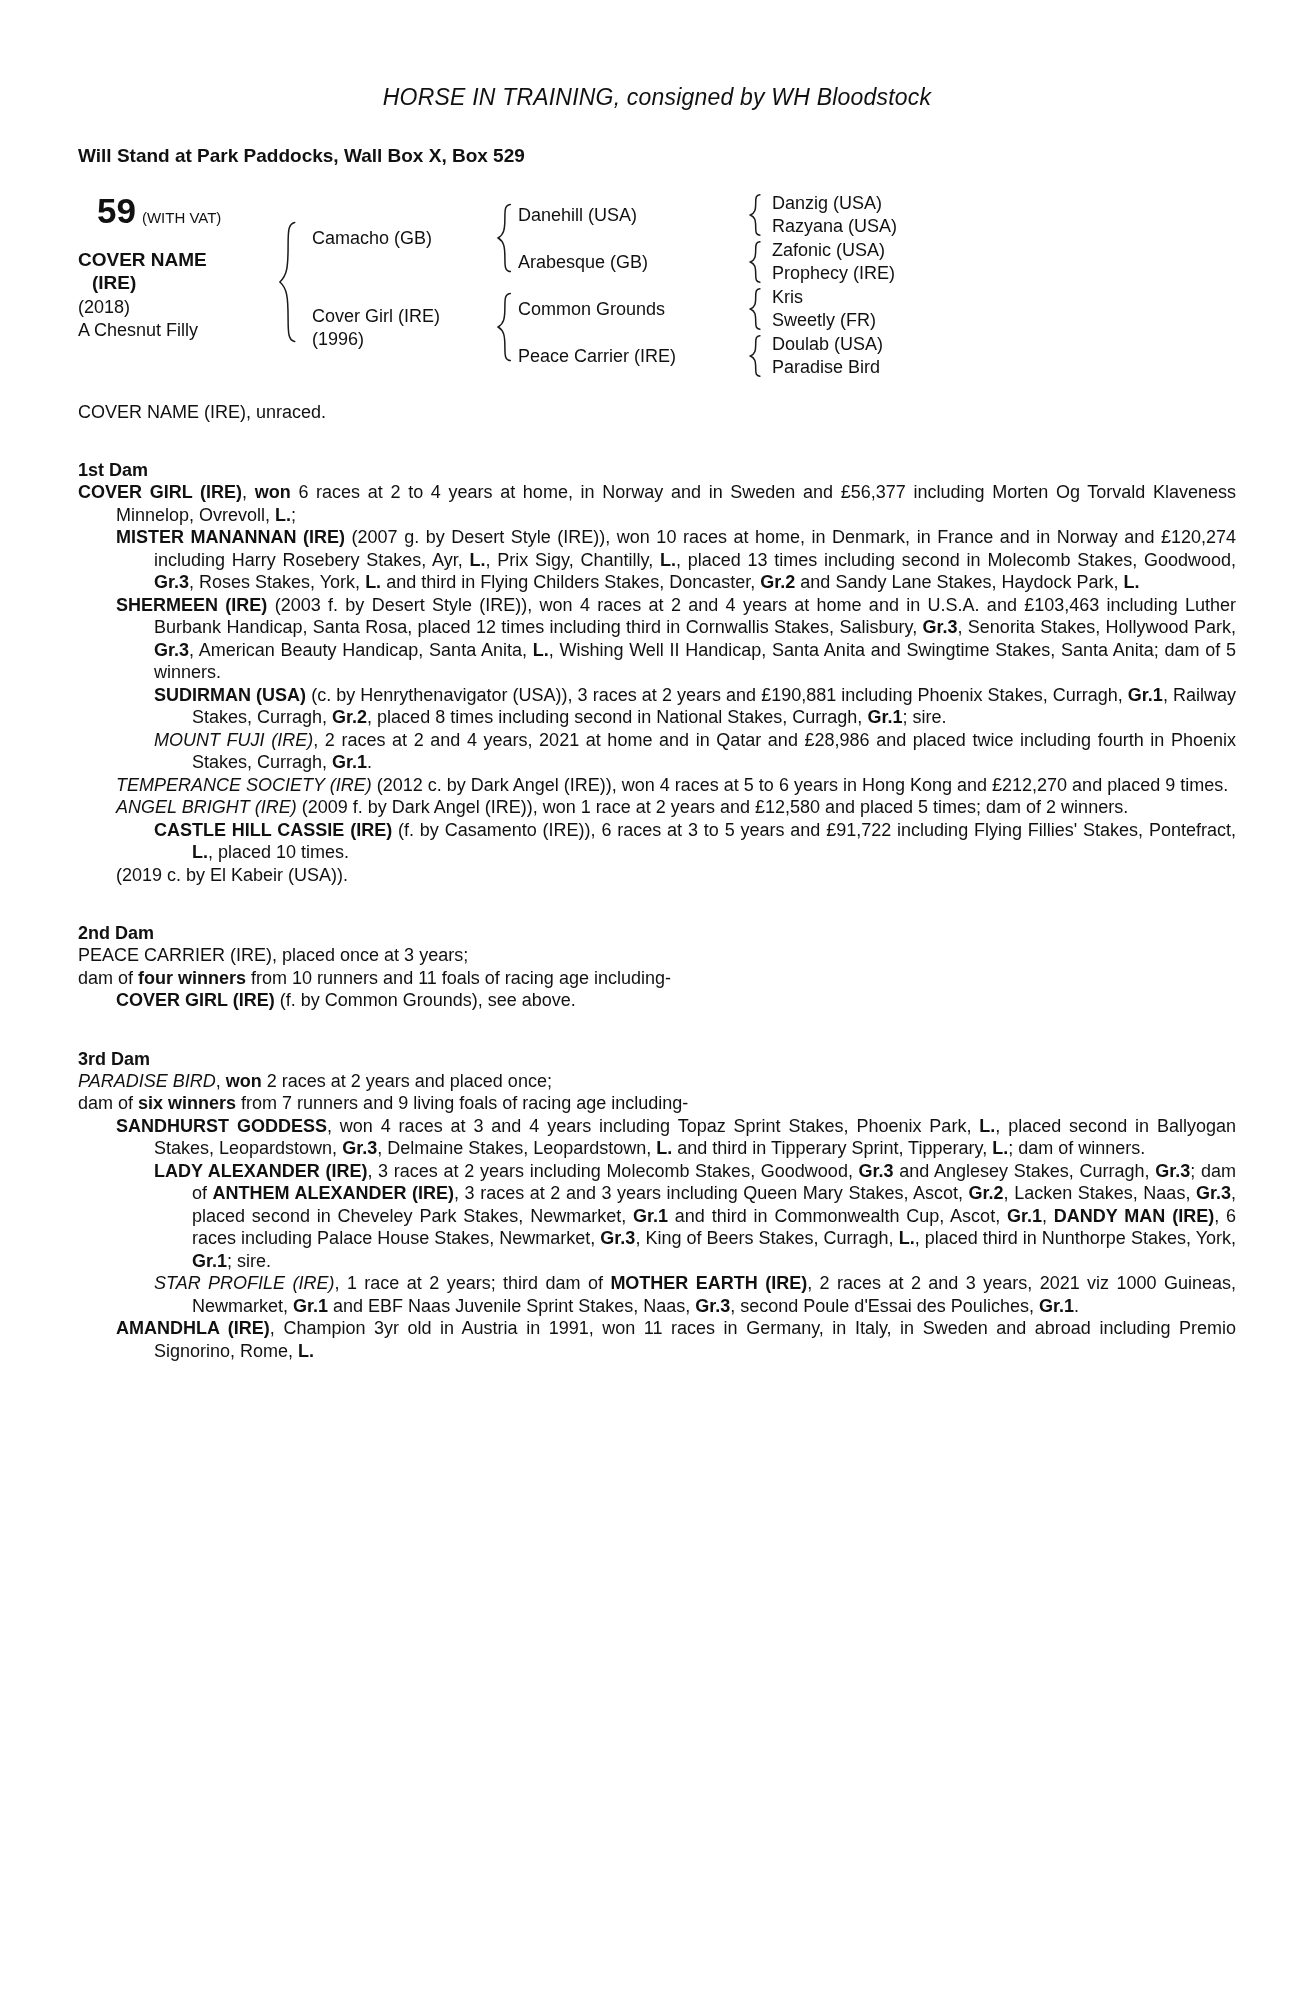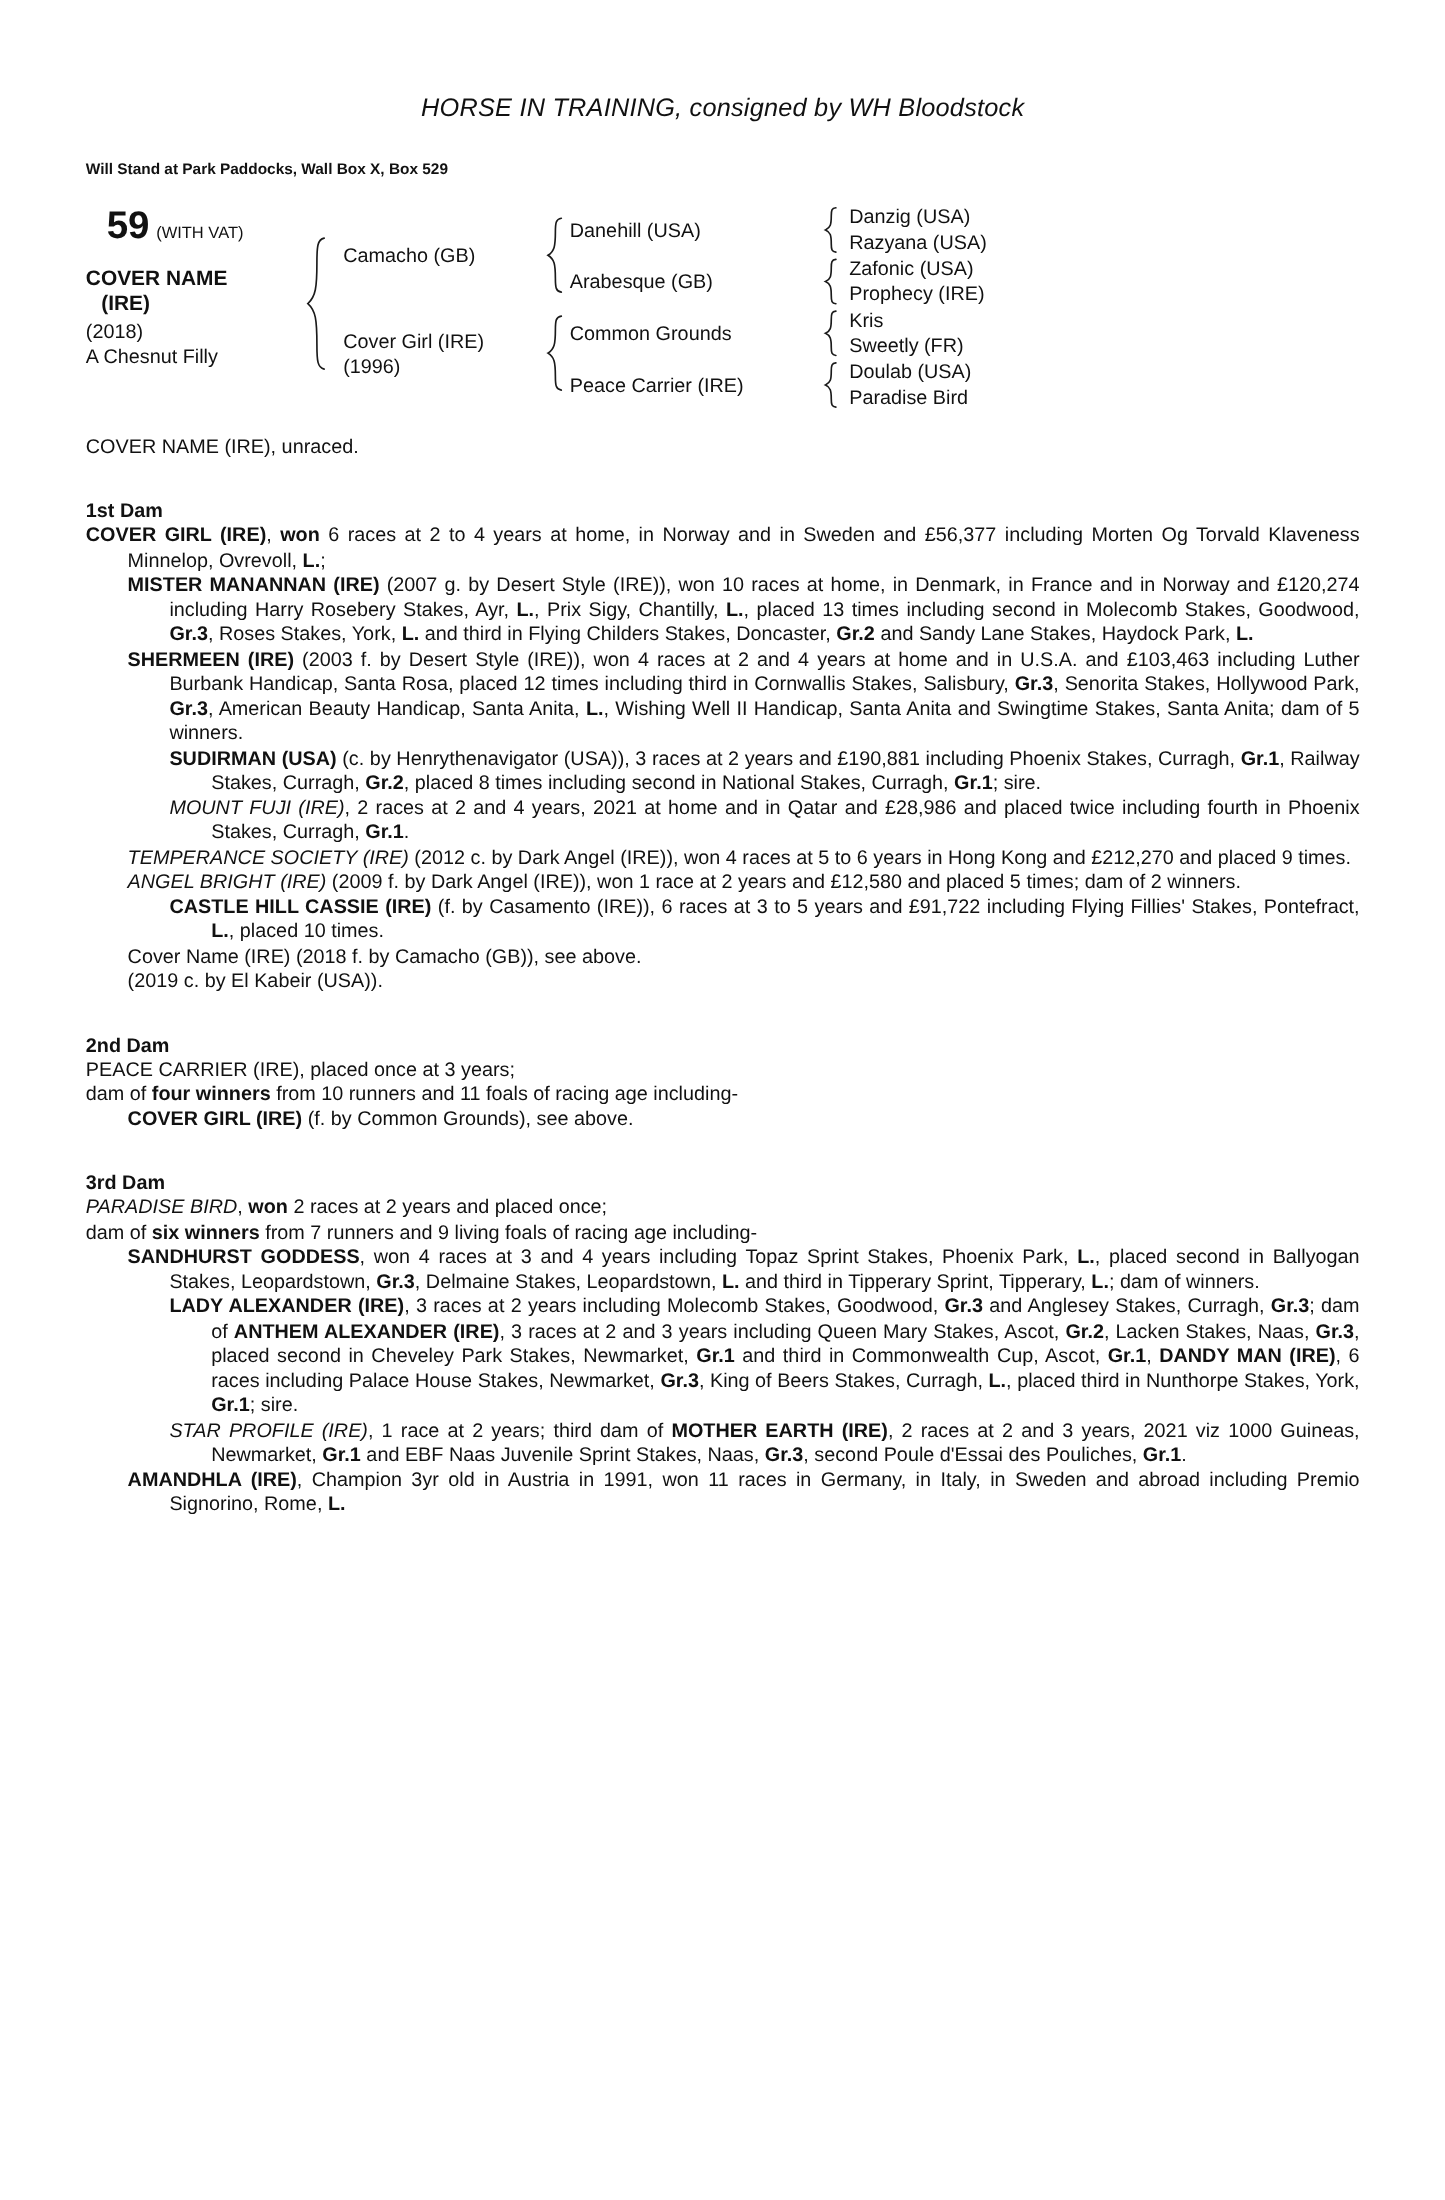--- a/index.html
+++ b/index.html
@@ -17,21 +17,21 @@
 
   .doc-title {
     text-align: center;
     font-style: italic;
     font-size: 23px;
     margin-bottom: 34px;
     letter-spacing: 0.2px;
   }
   .stand-line {
     font-weight: bold;
-    font-size: 14px;
+    font-size: 19px;
     margin-bottom: 20px;
   }
 
   
   .pedigree { position: relative; height: 200px; margin-bottom: 14px; }
   .abs { position: absolute; white-space: nowrap; line-height: 22px; }
   .lot-number { font-size: 35px; font-weight: bold; line-height: 36px; }
   .vat-note { font-size: 15px; margin-left: 6px; }
   .horse-name { font-weight: bold; font-size: 19px; }
   .ped-name { font-size: 18px; }
@@ -116,21 +116,20 @@
     <div class="section-heading">1st Dam</div>
     <div class="section-body">
         <p class="pp ind0"><span class="b">COVER GIRL (IRE)</span><span>, </span><span class="b">won</span><span> 6 races at 2 to 4 years at home, in Norway and in Sweden and £56,377 including Morten Og Torvald Klaveness Minnelop, Ovrevoll, </span><span class="b">L.</span><span>;</span></p>
         <p class="pp ind1"><span class="b">MISTER MANANNAN (IRE)</span><span> (2007 g. by Desert Style (IRE)), won 10 races at home, in Denmark, in France and in Norway and £120,274 including Harry Rosebery Stakes, Ayr, </span><span class="b">L.</span><span>, Prix Sigy, Chantilly, </span><span class="b">L.</span><span>, placed 13 times including second in Molecomb Stakes, Goodwood, </span><span class="b">Gr.3</span><span>, Roses Stakes, York, </span><span class="b">L.</span><span> and third in Flying Childers Stakes, Doncaster, </span><span class="b">Gr.2</span><span> and Sandy Lane Stakes, Haydock Park, </span><span class="b">L.</span></p>
         <p class="pp ind1"><span class="b">SHERMEEN (IRE)</span><span> (2003 f. by Desert Style (IRE)), won 4 races at 2 and 4 years at home and in U.S.A. and £103,463 including Luther Burbank Handicap, Santa Rosa, placed 12 times including third in Cornwallis Stakes, Salisbury, </span><span class="b">Gr.3</span><span>, Senorita Stakes, Hollywood Park, </span><span class="b">Gr.3</span><span>, American Beauty Handicap, Santa Anita, </span><span class="b">L.</span><span>, Wishing Well II Handicap, Santa Anita and Swingtime Stakes, Santa Anita; dam of 5 winners.</span></p>
         <p class="pp ind2"><span class="b">SUDIRMAN (USA)</span><span> (c. by Henrythenavigator (USA)), 3 races at 2 years and £190,881 including Phoenix Stakes, Curragh, </span><span class="b">Gr.1</span><span>, Railway Stakes, Curragh, </span><span class="b">Gr.2</span><span>, placed 8 times including second in National Stakes, Curragh, </span><span class="b">Gr.1</span><span>; sire.</span></p>
         <p class="pp ind2"><span class="i">MOUNT FUJI (IRE)</span><span>, 2 races at 2 and 4 years, 2021 at home and in Qatar and £28,986 and placed twice including fourth in Phoenix Stakes, Curragh, </span><span class="b">Gr.1</span><span>.</span></p>
         <p class="pp ind1"><span class="i">TEMPERANCE SOCIETY (IRE)</span><span> (2012 c. by Dark Angel (IRE)), won 4 races at 5 to 6 years in Hong Kong and £212,270 and placed 9 times.</span></p>
         <p class="pp ind1"><span class="i">ANGEL BRIGHT (IRE)</span><span> (2009 f. by Dark Angel (IRE)), won 1 race at 2 years and £12,580 and placed 5 times; dam of 2 winners.</span></p>
         <p class="pp ind2"><span class="b">CASTLE HILL CASSIE (IRE)</span><span> (f. by Casamento (IRE)), 6 races at 3 to 5 years and £91,722 including Flying Fillies' Stakes, Pontefract, </span><span class="b">L.</span><span>, placed 10 times.</span></p>
-        <p class="pp ind1"><span>Cover Name (IRE) (2018 f. by Camacho (GB)), see above.</span></p>
         <p class="pp ind1"><span>(2019 c. by El Kabeir (USA)).</span></p>
       </div>
   </section>
 
   <section class="dam-section">
     <div class="section-heading">2nd Dam</div>
     <div class="section-body">
         <p class="pp ind0"><span>PEACE CARRIER (IRE), placed once at 3 years;</span></p>
         <p class="pp ind0"><span>dam of </span><span class="b">four winners</span><span> from 10 runners and 11 foals of racing age including-</span></p>
         <p class="pp ind1"><span class="b">COVER GIRL (IRE)</span><span> (f. by Common Grounds), see above.</span></p>

